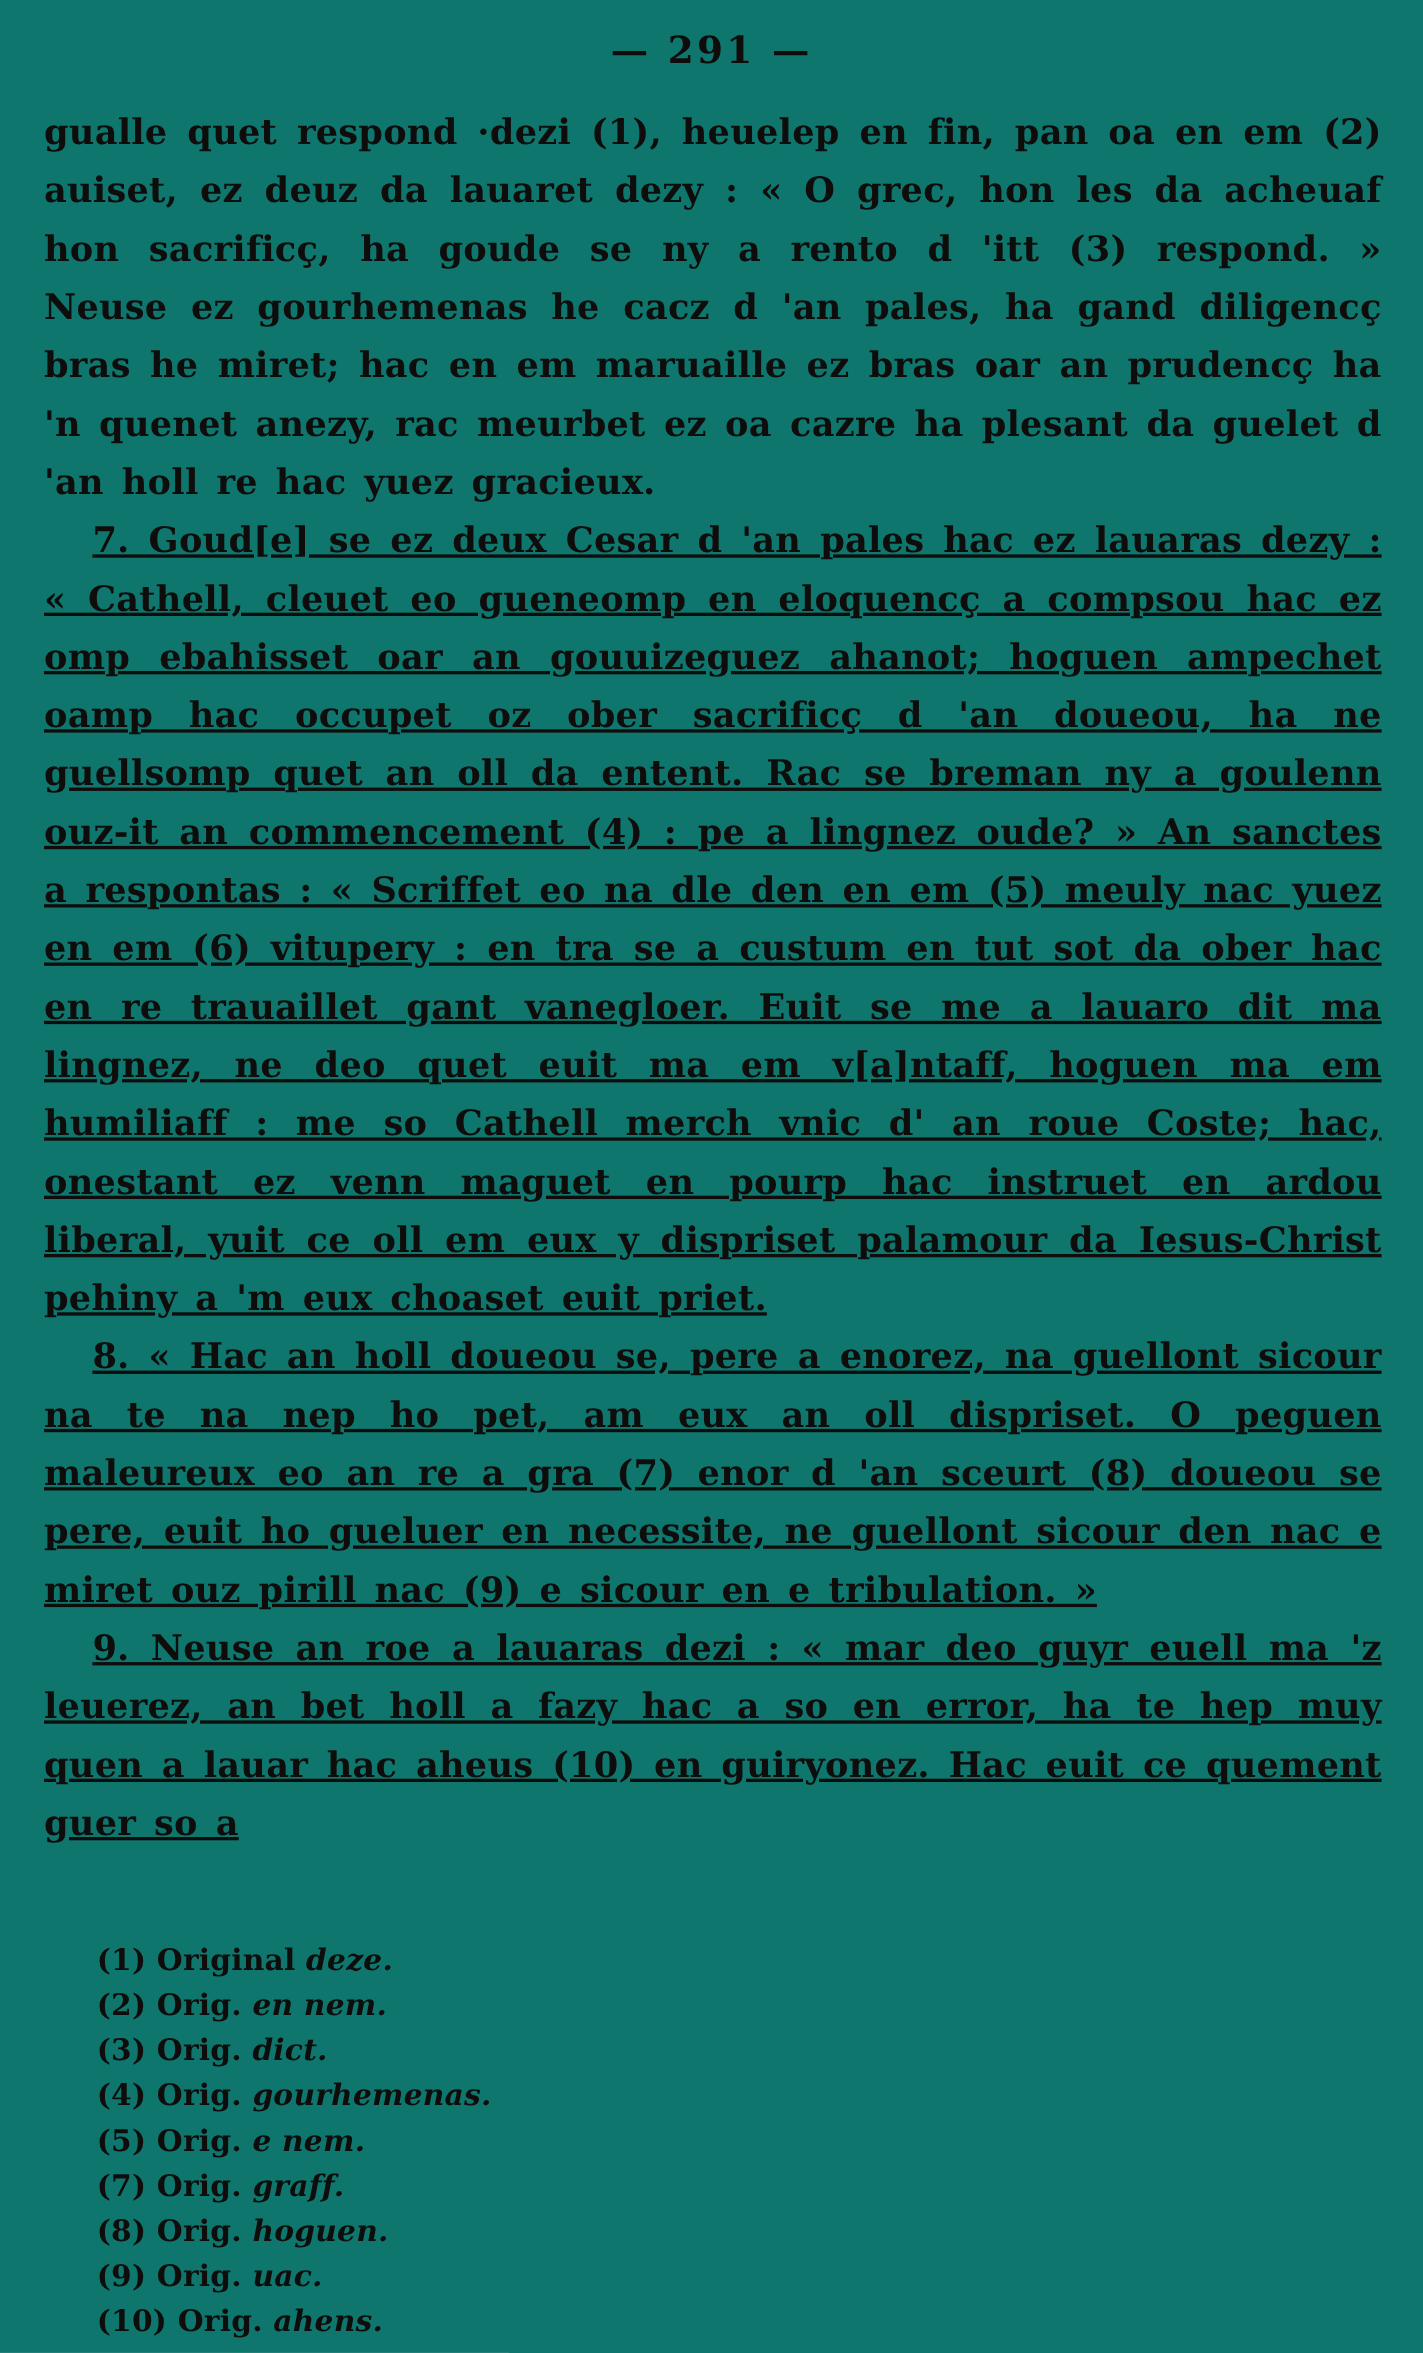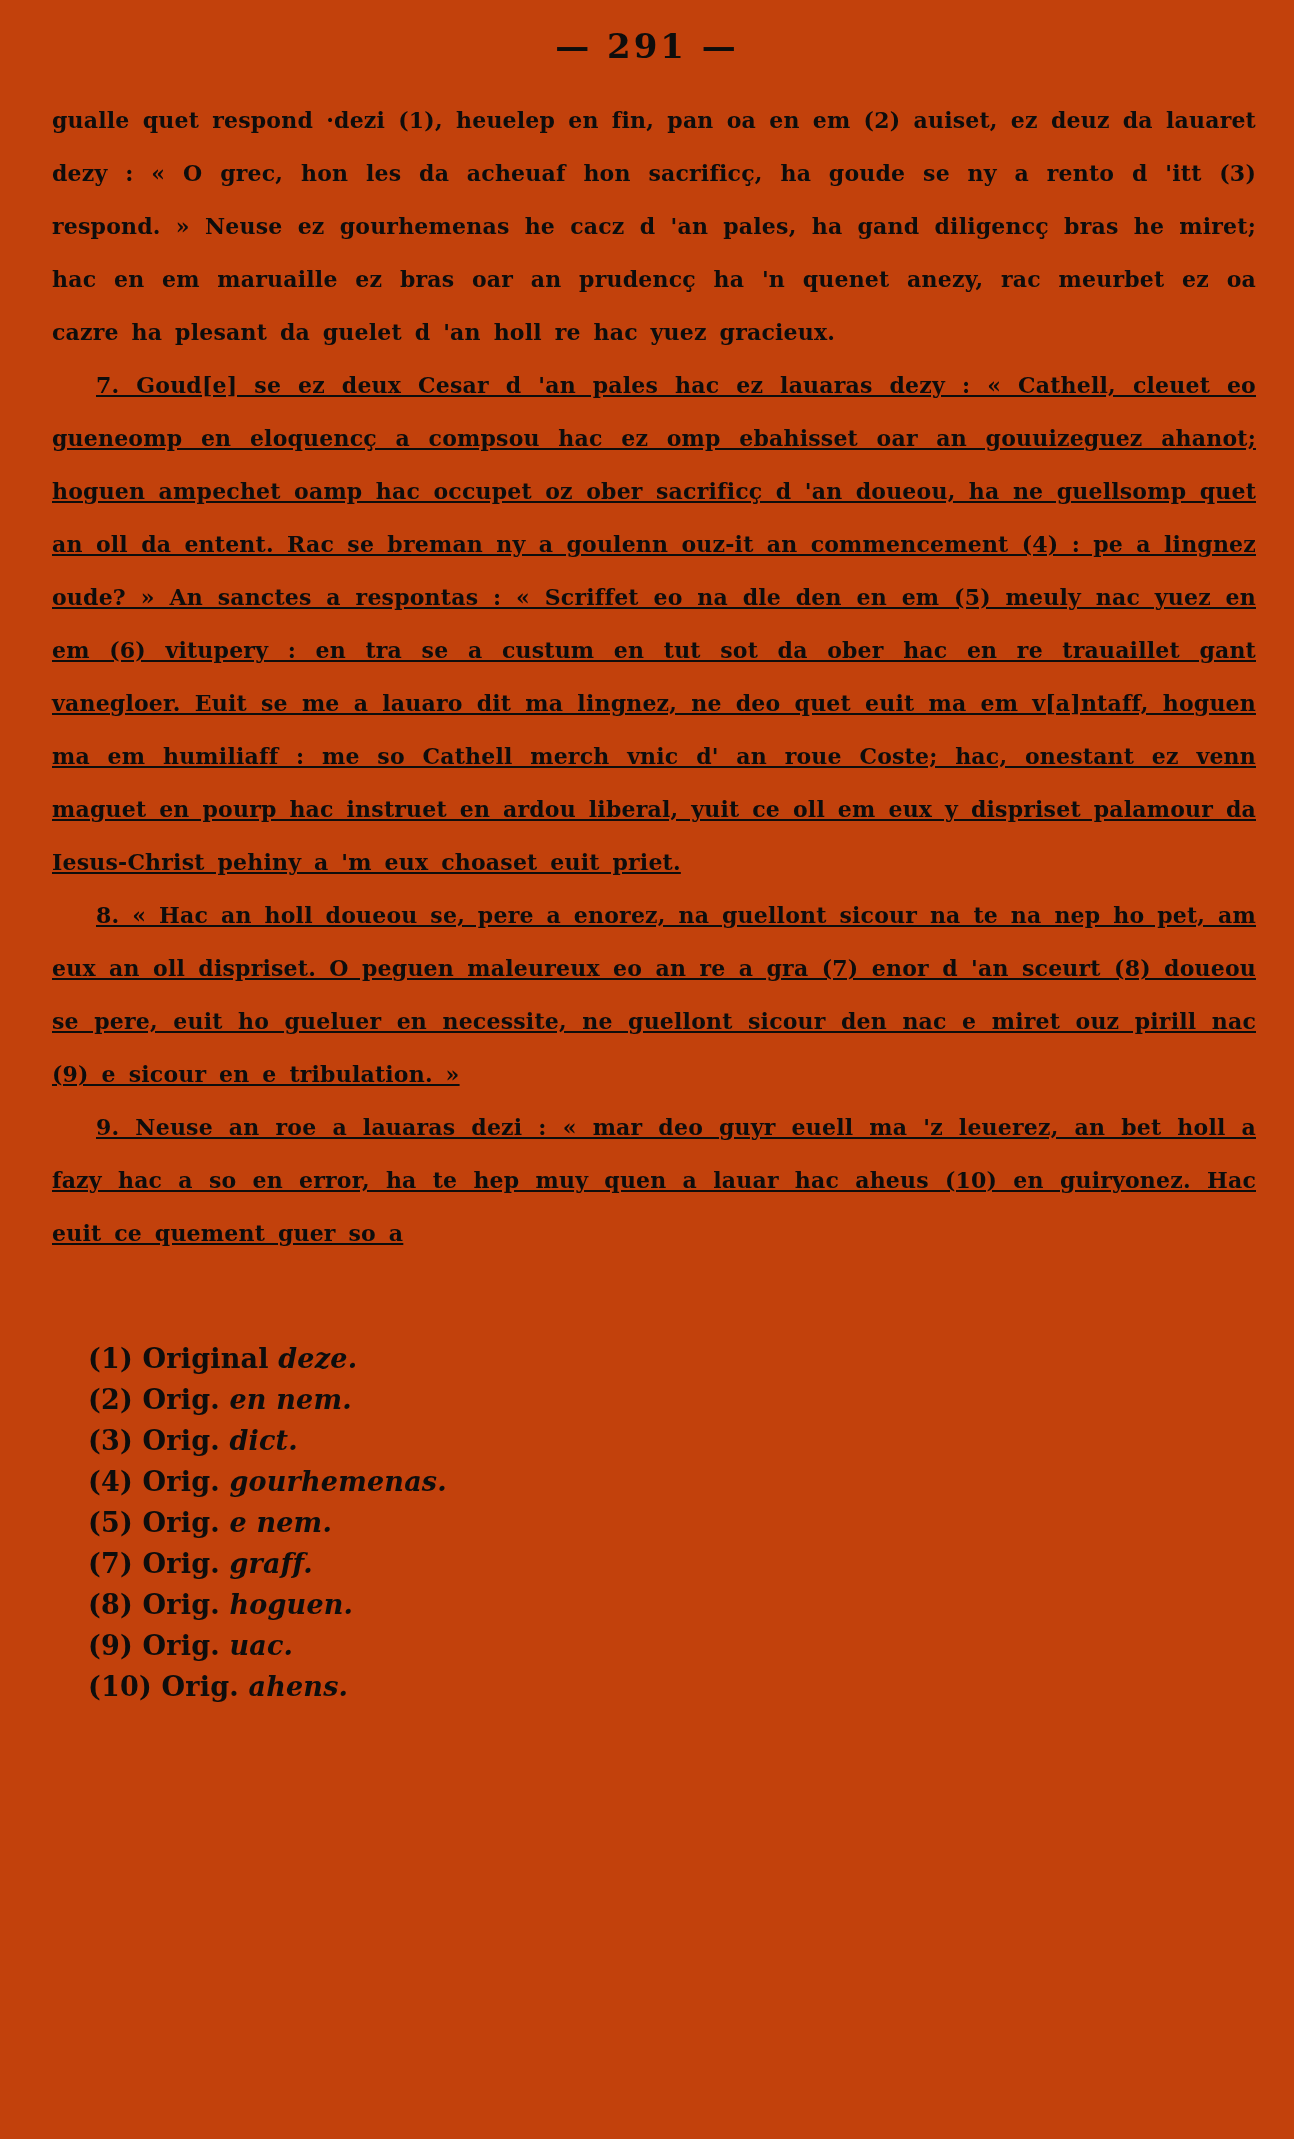--- a/index.html
+++ b/index.html
@@ -5,35 +5,35 @@
   html, body {
     margin: 0;
     padding: 0;
     background: #e8e8e4;
   }
   .page {
     position: relative;
     width: 1294px;
     height: 2139px;
     margin: 0 auto;
-    background: #c2410c;
+    background: #0f766e;
     color: #0e0d0c;
     font-family: "DejaVu Serif", serif;
     overflow: hidden;
   }
   .page-header {
     padding-top: 26px;
     text-align: center;
     font-size: 34px;
     font-weight: 700;
     letter-spacing: 3px;
   }
   .text-block {
-    margin: 28px 38px 0 52px;
-    font-size: 22px;
+    margin: 28px 38px 0 40px;
+    font-size: 32px;
     font-weight: 700;
     line-height: 53px;
     text-align: justify;
     word-spacing: 5px;
     letter-spacing: 0.2px;
   }
   .text-block p {
     margin: 0;
   }
   .text-block p.indented {

